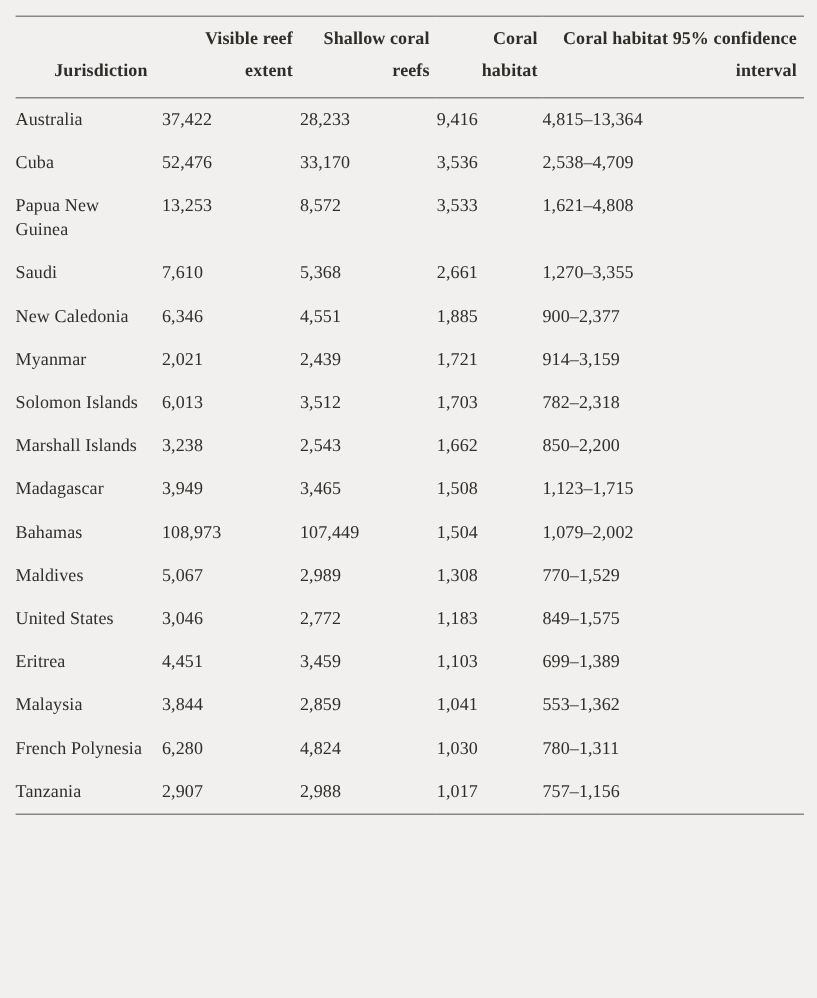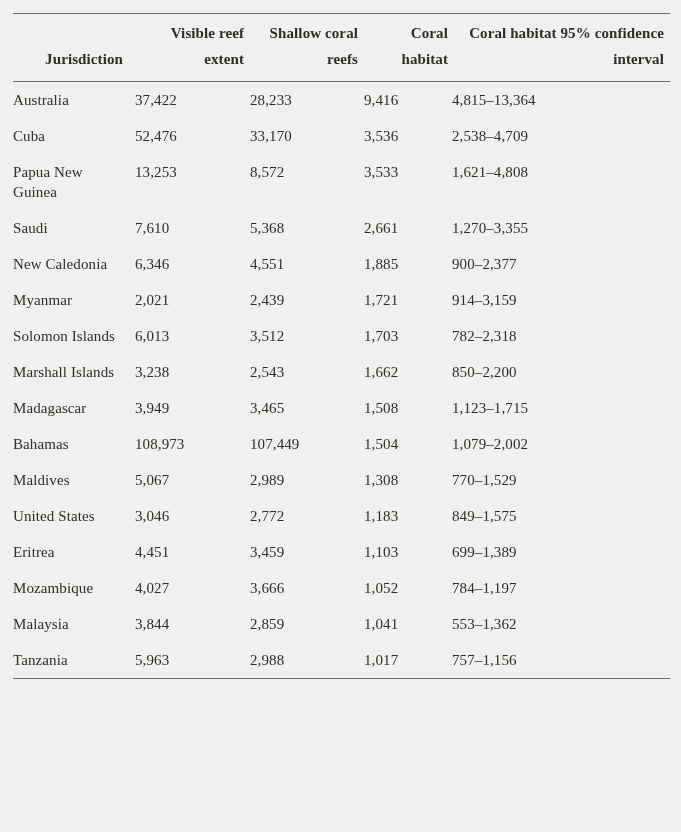--- a/index.html
+++ b/index.html
@@ -159,35 +159,35 @@
         <td class="c4">849–1,575</td>
       </tr>
       <tr>
         <td class="c0">Eritrea</td>
         <td class="c1">4,451</td>
         <td class="c2">3,459</td>
         <td class="c3">1,103</td>
         <td class="c4">699–1,389</td>
       </tr>
       <tr>
-        <td class="c0">Mozambique</td>
-        <td class="c1">4,027</td>
-        <td class="c2">3,666</td>
-        <td class="c3">1,052</td>
-        <td class="c4">784–1,197</td>
-      </tr>
-      <tr>
         <td class="c0">Malaysia</td>
         <td class="c1">3,844</td>
         <td class="c2">2,859</td>
         <td class="c3">1,041</td>
         <td class="c4">553–1,362</td>
       </tr>
       <tr>
+        <td class="c0">French Polynesia</td>
+        <td class="c1">6,280</td>
+        <td class="c2">4,824</td>
+        <td class="c3">1,030</td>
+        <td class="c4">780–1,311</td>
+      </tr>
+      <tr>
         <td class="c0">Tanzania</td>
-        <td class="c1">5,963</td>
+        <td class="c1">2,907</td>
         <td class="c2">2,988</td>
         <td class="c3">1,017</td>
         <td class="c4">757–1,156</td>
       </tr>
     </tbody>
   </table>
 </div>
 
 </body></html>

